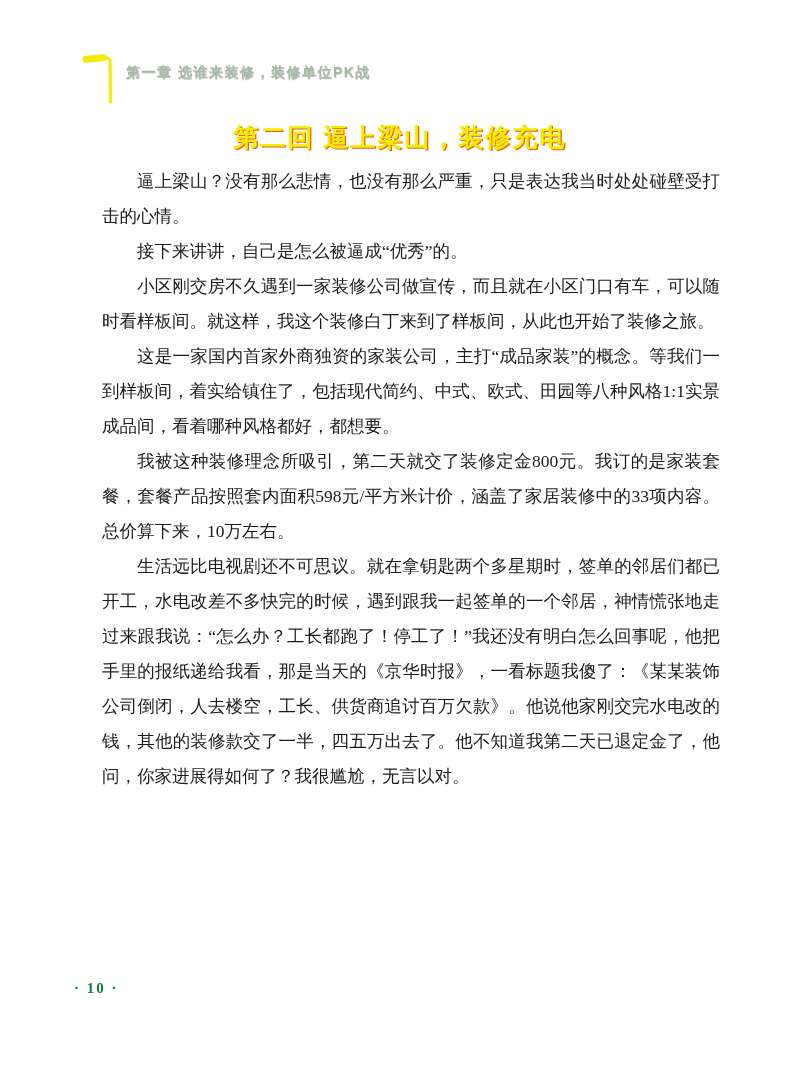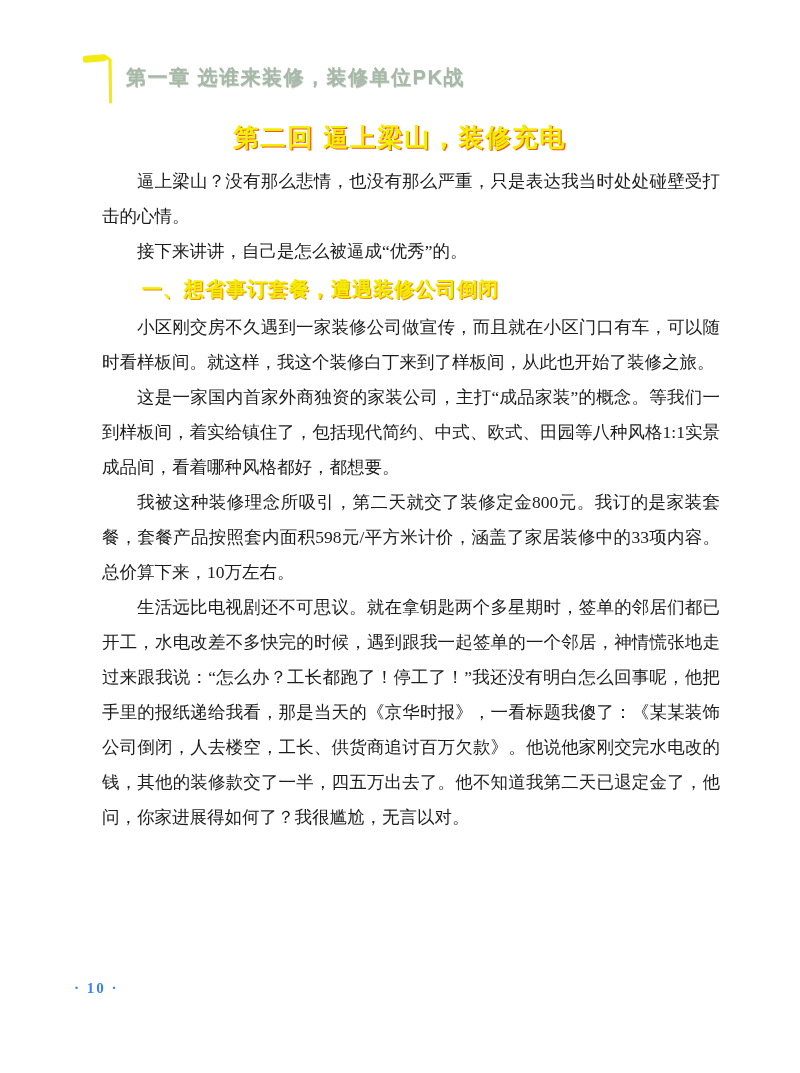--- a/index.html
+++ b/index.html
@@ -20,21 +20,21 @@
     left: 80px;
     display: flex;
     align-items: flex-start;
   }
   .roller-icon { width: 40px; height: 58px; flex: 0 0 auto; }
   .chapter-header-text {
     margin-left: 6px;
     margin-top: 14px;
     font-family: "Liberation Sans", "DejaVu Sans", sans-serif;
     font-weight: bold;
-    font-size: 20px;
+    font-size: 14px;
     letter-spacing: 1.5px;
     color: #a7b8a8;
     text-shadow: 0.5px 0.5px 0 #c3d0c3;
     white-space: nowrap;
   }
 
   
   .page-title {
     position: absolute;
     top: 121px;
@@ -78,21 +78,21 @@
     white-space: nowrap;
   }
 
   
   .page-number {
     position: absolute;
     left: 74px;
     top: 980px;
     font-size: 15px;
     font-weight: bold;
-    color: #3b82f6;
+    color: #15803d;
     letter-spacing: 2px;
   }
 </style>
 </head>
 <body>
 
 <div class="page">
 
   <div class="chapter-header">
     <svg class="roller-icon" viewBox="0 0 40 58" xmlns="http://www.w3.org/2000/svg" aria-hidden="true">
@@ -103,21 +103,20 @@
     </svg>
     <div class="chapter-header-text">第一章 选谁来装修，装修单位PK战</div>
   </div>
 
   <div class="page-title">第二回 逼上梁山，装修充电</div>
 
   <div class="body-text">
     <p>逼上梁山？没有那么悲情，也没有那么严重，只是表达我当时处处碰壁受打击的心情。</p>
     <p>接下来讲讲，自己是怎么被逼成“优秀”的。</p>
 
-    <div class="section-heading">一、想省事订套餐，遭遇装修公司倒闭</div>
 
     <p>小区刚交房不久遇到一家装修公司做宣传，而且就在小区门口有车，可以随时看样板间。就这样，我这个装修白丁来到了样板间，从此也开始了装修之旅。</p>
     <p>这是一家国内首家外商独资的家装公司，主打“成品家装”的概念。等我们一到样板间，着实给镇住了，包括现代简约、中式、欧式、田园等八种风格1:1实景成品间，看着哪种风格都好，都想要。</p>
     <p>我被这种装修理念所吸引，第二天就交了装修定金800元。我订的是家装套餐，套餐产品按照套内面积598元/平方米计价，涵盖了家居装修中的33项内容。总价算下来，10万左右。</p>
     <p>生活远比电视剧还不可思议。就在拿钥匙两个多星期时，签单的邻居们都已开工，水电改差不多快完的时候，遇到跟我一起签单的一个邻居，神情慌张地走过来跟我说：“怎么办？工长都跑了！停工了！”我还没有明白怎么回事呢，他把手里的报纸递给我看，那是当天的《京华时报》，一看标题我傻了：《某某装饰公司倒闭，人去楼空，工长、供货商追讨百万欠款》。他说他家刚交完水电改的钱，其他的装修款交了一半，四五万出去了。他不知道我第二天已退定金了，他问，你家进展得如何了？我很尴尬，无言以对。</p>
   </div>
 
   <div class="page-number">· 10 ·</div>
 
 </div>

